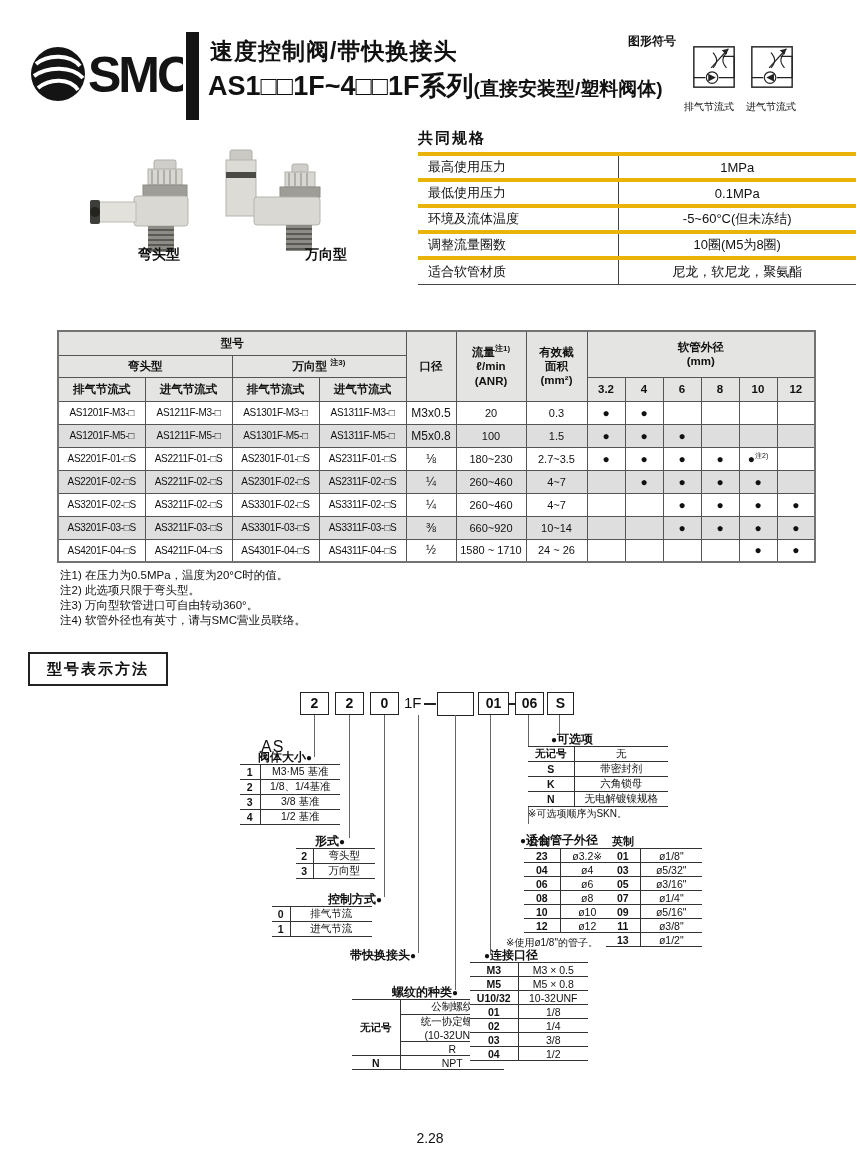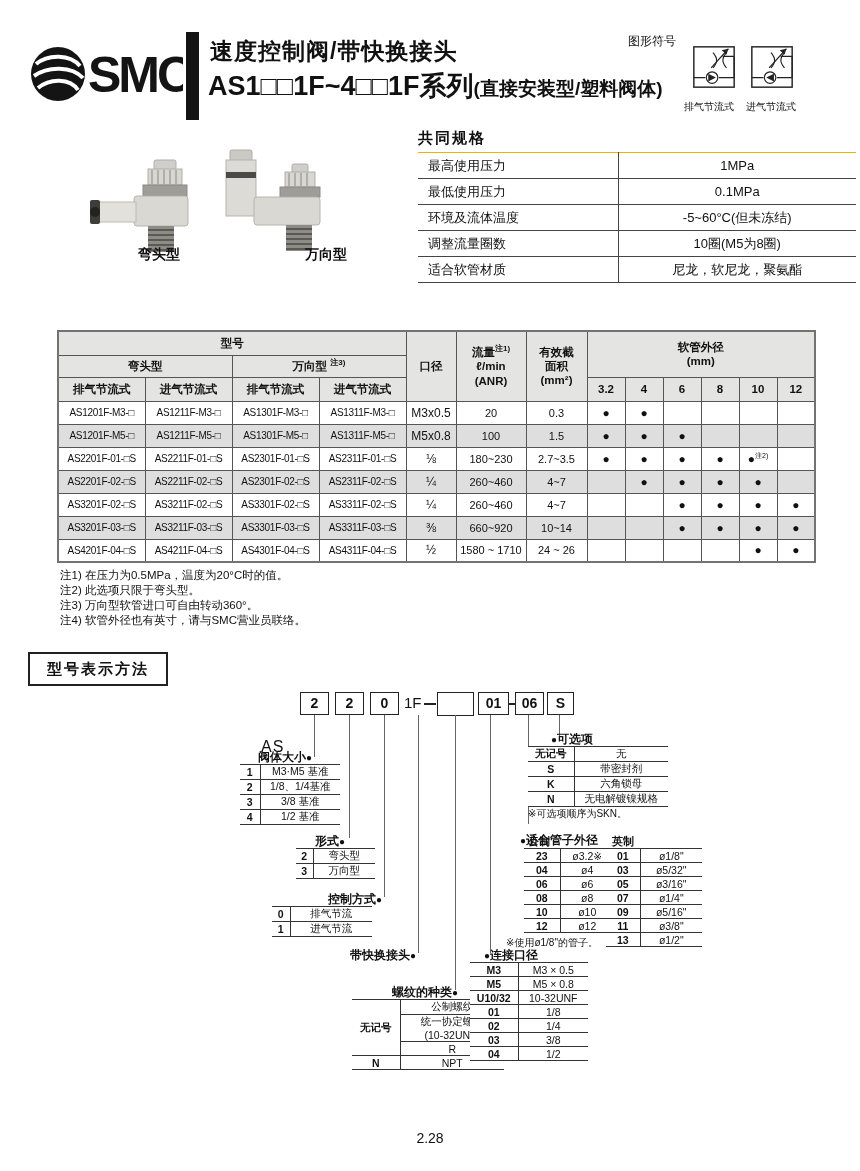--- a/index.html
+++ b/index.html
@@ -9,31 +9,31 @@
     font-family:"Liberation Sans","DejaVu Sans",sans-serif; color:#111;
   }
   .abs { position:absolute; }
   table { border-collapse:collapse; }
 
   
   .brand-bar { position:absolute; left:186px; top:32px; width:13px; height:88px; background:#141414; }
   .title1 { position:absolute; left:210px; top:36px; font-size:23px; font-weight:bold; letter-spacing:1px; }
   .title2 { position:absolute; left:208px; top:68px; font-size:27px; font-weight:bold; white-space:nowrap; }
   .title2 .sub { font-size:19px; }
-  .sym-label { position:absolute; left:628px; top:33px; font-size:12px; font-weight:normal; }
+  .sym-label { position:absolute; left:628px; top:33px; font-size:12px; font-weight:bold; }
   .sym-box { position:absolute; top:40px; }
   .sym-cap { position:absolute; top:100px; font-size:10px; white-space:nowrap; }
 
   
   .prod-cap { position:absolute; font-size:14px; font-weight:bold; }
 
   
   .cs-title { position:absolute; left:418px; top:129px; font-size:15px; font-weight:bold; letter-spacing:2px; }
   .spec-table { position:absolute; left:418px; top:152px; width:438px; table-layout:fixed; }
-  .spec-table td { border-top:1px solid #eab308; border-bottom:1px solid #444; height:26px; font-size:13px; text-align:center; }
+  .spec-table td { border-top:4px solid #eab308; border-bottom:1px solid #444; height:26px; font-size:13px; text-align:center; }
   .spec-table td.k { text-align:left; padding-left:10px; border-right:1px solid #444; font-weight:normal; }
 
   
   .main-table { position:absolute; left:57px; top:330px; width:757px; table-layout:fixed; border:2px solid #737373; }
   .main-table th, .main-table td { border:1px solid #555; text-align:center; vertical-align:middle; }
   .main-table th { background:#e4e4e3; font-weight:bold; font-size:11.5px; line-height:1.25; }
   .main-table td { font-size:10px; height:23px; letter-spacing:-0.3px; }
   .main-table td.bore { font-size:12px; letter-spacing:0; }
   .main-table td.num { font-size:11px; letter-spacing:0; }
   .main-table td.dot { font-size:12px; letter-spacing:0; }

